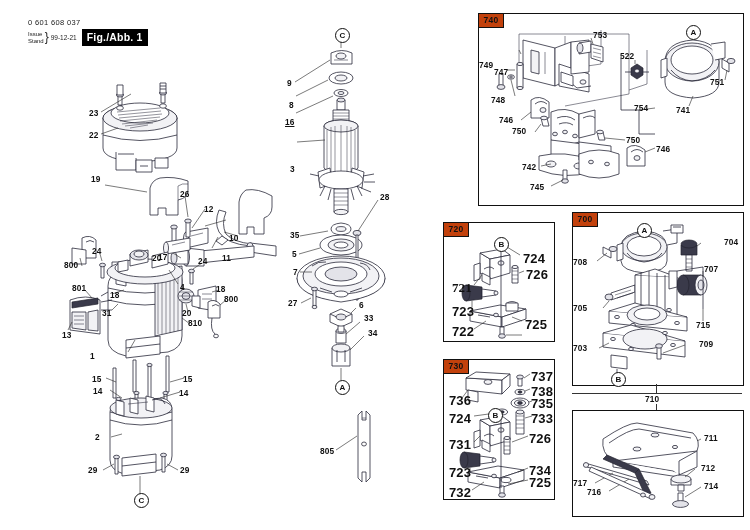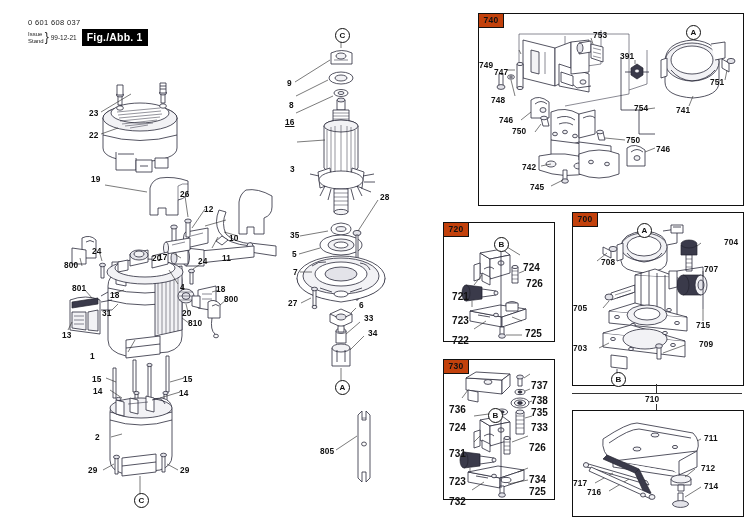--- a/index.html
+++ b/index.html
@@ -19,21 +19,21 @@
 
   
   .gbox{position:absolute;border:1.4px solid #111;background:#fff;}
   .gtab{position:absolute;left:-1.4px;top:-1.4px;border:1.4px solid #111;
         background:#c2410c;font-size:8.5px;font-weight:bold;padding:1.5px 5px 2px 5px;
         letter-spacing:.2px;z-index:3;}
 
   
   .lbl{position:absolute;font-size:8.3px;font-weight:bold;color:#111;
        white-space:nowrap;letter-spacing:.1px;}
-  .lbl.sm{font-size:10px;margin-top:11px;}
+  .lbl.sm{font-size:13px;}
 
   
   .cref{position:absolute;width:13px;height:13px;border:1.1px solid #111;
         border-radius:50%;background:#fff;font-size:8px;font-weight:bold;
         display:flex;align-items:center;justify-content:center;color:#111;}
   .ldv{position:absolute;background:#333;width:.7px;}
   .ldh{position:absolute;background:#333;height:.7px;}
 
   svg{position:absolute;left:0;top:0;overflow:visible;}
   .pt{fill:#fff;stroke:#2a2a3a;stroke-width:.8;}
@@ -616,21 +616,21 @@
       </g>
       <path class="lead" d="M176 134 L166 138"></path>
       <path class="lead" d="M160 96 L176 94"></path>
     </svg>
 
     <div class="cref" style="left:207px;top:11px;">A</div>
     <div class="lbl" style="left:15px;top:53px;">747</div>
     <div class="lbl" style="left:0px;top:46px;">749</div>
     <div class="lbl" style="left:12px;top:81px;">748</div>
     <div class="lbl" style="left:114px;top:16px;">753</div>
-    <div class="lbl" style="left:141px;top:37px;">391</div>
+    <div class="lbl" style="left:141px;top:37px;">522</div>
     <div class="lbl" style="left:231px;top:63px;">751</div>
     <div class="lbl" style="left:197px;top:91px;">741</div>
     <div class="lbl" style="left:155px;top:89px;">754</div>
     <div class="lbl" style="left:20px;top:101px;">746</div>
     <div class="lbl" style="left:33px;top:112px;">750</div>
     <div class="lbl" style="left:147px;top:121px;">750</div>
     <div class="lbl" style="left:177px;top:130px;">746</div>
     <div class="lbl" style="left:43px;top:148px;">742</div>
     <div class="lbl" style="left:51px;top:168px;">745</div>
   </div>
@@ -690,21 +690,21 @@
 
       <g>
         <path class="pt" d="M56 104 L56 112 L60 112 L60 104 Z"></path>
         <ellipse class="pt3" cx="58" cy="113" rx="3.4" ry="2.2"></ellipse>
       </g>
       <path class="lead" d="M78 112 L62 112"></path>
       <path class="ln" d="M57 26 L57 104"></path>
     </svg>
 
     <div class="cref" style="left:50px;top:14px;">B</div>
-    <div class="lbl sm" style="left:8px;top:57px;">721</div>
+    <div class="lbl sm" style="left:8px;top:57px;font-family:Liberation Serif, serif;">721</div>
     <div class="lbl sm" style="left:8px;top:81px;">723</div>
     <div class="lbl sm" style="left:8px;top:101px;">722</div>
     <div class="lbl sm" style="left:79px;top:28px;">724</div>
     <div class="lbl sm" style="left:82px;top:44px;">726</div>
     <div class="lbl sm" style="left:81px;top:94px;">725</div>
   </div>
 
   <div class="gbox" style="left:443px;top:359px;width:110px;height:139px;">
     <div class="gtab">730</div>
 
@@ -907,21 +907,21 @@
       <path class="lead" d="M112 132 L90 140"></path>
 
       <path class="ln" d="M104 58 L130 54 L130 96"></path>
       <path class="lead" d="M130 96 L130 108"></path>
 
       <path class="ln" d="M44 156 L44 166"></path>
     </svg>
 
     <div class="cref" style="left:64px;top:10px;">A</div>
     <div class="cref" style="left:38px;top:159px;">B</div>
-    <div class="lbl" style="left:0px;top:44px;margin-left:28px;">708</div>
+    <div class="lbl" style="left:0px;top:44px;">708</div>
     <div class="lbl" style="left:0px;top:90px;">705</div>
     <div class="lbl" style="left:0px;top:130px;">703</div>
     <div class="lbl" style="left:129px;top:24px;margin-left:22px;">704</div>
     <div class="lbl" style="left:131px;top:51px;">707</div>
     <div class="lbl" style="left:123px;top:107px;">715</div>
     <div class="lbl" style="left:126px;top:126px;">709</div>
   </div>
 
   <div class="ldv" style="left:656px;top:384px;height:9px;"></div>
   <div class="ldv" style="left:656px;top:402px;height:8px;"></div>

